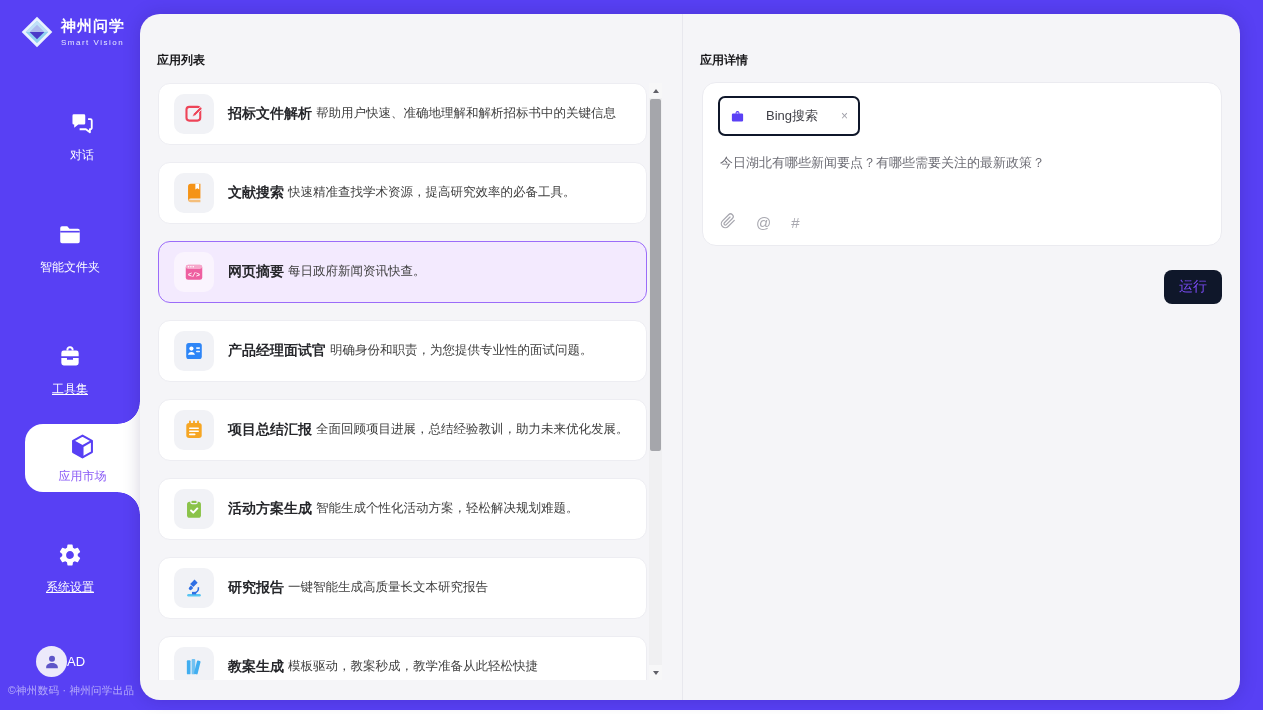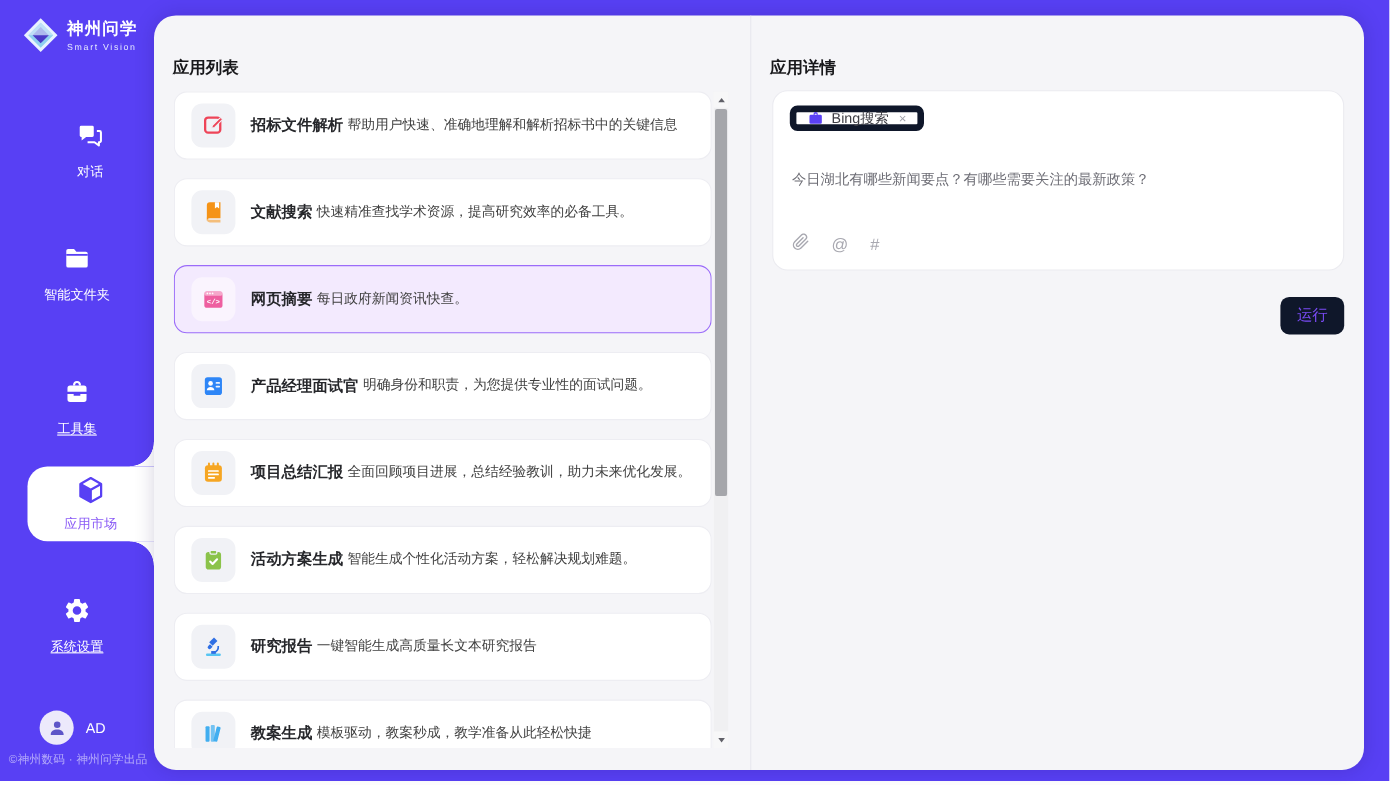--- a/index.html
+++ b/index.html
@@ -16,34 +16,34 @@
     align-items:center; gap:7px; color:#fff; cursor:pointer; }
   .nav-item .lbl { font-size:12px; }
   .nav-item .lbl.underline { text-decoration:underline; }
   .nav-bubble { position:absolute; left:25px; width:115px; height:68px; background:#fff;
     border-radius:18px 0 0 18px; display:flex; flex-direction:column; align-items:center;
     justify-content:center; gap:3px; cursor:pointer; }
   .nav-bubble .lbl { font-size:12px; color:#8b5cf6; }
   .curve { position:absolute; right:0; width:22px; height:22px; }
   .curve.top { top:-22px; background:radial-gradient(circle 22px at 0 0, #5840f4 21.4px, #fff 22px); }
   .curve.bot { bottom:-22px; background:radial-gradient(circle 22px at 0 100%, #5840f4 21.4px, #fff 22px); }
-  .user-row { position:absolute; top:646px; left:36px; display:flex; align-items:center; gap:11px; }
+  .user-row { position:absolute; top:646px; left:36px; display:flex; align-items:center; }
   .avatar { width:31px; height:31px; border-radius:50%; background:#ece9fb; display:flex;
     align-items:center; justify-content:center; }
   .user-initials { color:#fff; font-size:13px; }
   .copyright { position:absolute; top:684px; left:8px; font-size:10.5px; color:rgba(255,255,255,.55);
     letter-spacing:.3px; white-space:nowrap; }
 
   
   .content { position:absolute; left:140px; top:14px; width:1100px; height:686px;
     background:#f5f5f8; border-radius:20px; display:flex; overflow:hidden;
     box-shadow:0 0 18px rgba(20,10,80,.18); }
   .list-panel { position:relative; width:543px; border-right:1px solid #e8e8ee; }
   .detail-panel { position:relative; flex:1; }
-  .panel-title { position:absolute; top:38px; left:17px; font-size:15px; font-weight:bold; color:#18181b; }
+  .panel-title { position:absolute; top:38px; left:17px; font-size:12px; font-weight:bold; color:#18181b; }
 
   
   .cards { position:absolute; top:69px; left:18px; width:489px; height:597px; overflow:hidden;
     display:flex; flex-direction:column; gap:17px; }
   .card { min-height:62px; height:62px; background:#fff; border:1px solid #ededf2; border-radius:12px;
     display:flex; align-items:center; padding:0 15px; gap:14px; cursor:pointer; }
   .card.selected { background:#f3eafe; border:1.5px solid #9b6cf9; }
   .icon-box { width:40px; height:40px; min-width:40px; border-radius:10px; background:#f1f2f6;
     display:flex; align-items:center; justify-content:center; }
   .card.selected .icon-box { background:#faf4fe; }
@@ -59,22 +59,22 @@
   .tri-up { width:0; height:0; border-left:3.5px solid transparent; border-right:3.5px solid transparent;
     border-bottom:4.5px solid #606068; }
   .tri-down { width:0; height:0; border-left:3.5px solid transparent; border-right:3.5px solid transparent;
     border-top:4.5px solid #606068; }
   .sb-thumb { position:absolute; left:1px; top:16px; width:11px; height:352px; background:#a5a6ab;
     border-radius:2px; cursor:pointer; }
 
   
   .composer { position:absolute; top:68px; left:19px; width:520px; height:164px; background:#fff;
     border:1px solid #ebebf0; border-radius:14px; }
-  .tool-tag { position:absolute; top:13px; left:15px; height:23px; display:flex; align-items:center;
-    gap:7px; padding:0 10px; border:6px solid #0f172a; border-radius:7px; background:#fff; cursor:pointer; }
+  .tool-tag { position:absolute; top:13px; left:15px; height:40px; display:flex; align-items:center;
+    gap:21px; padding:0 10px; border:2px solid #0f172a; border-radius:7px; background:#fff; cursor:pointer; }
   .tool-tag .t-lbl { font-size:13px; color:#3f3f46; }
   .tool-tag .t-close { font-size:12px; color:#a1a1aa; margin-left:2px; cursor:pointer; }
   .prompt-text { position:absolute; top:70px; left:17px; right:16px; font-size:13px; color:#6d6d75; line-height:1.5; }
   .composer-icons { position:absolute; bottom:13px; left:17px; display:flex; align-items:center; gap:20px;
     color:#a8a8b0; font-size:15px; }
   .composer-icons .glyph { cursor:pointer; }
   .run-btn { position:absolute; top:256px; right:18px; background:#0f172a; color:#7a4bf5;
     border:none; border-radius:8px; font-size:14px; padding:8px 15px; cursor:pointer;
     font-family:"Liberation Sans", sans-serif; }
 </style>

